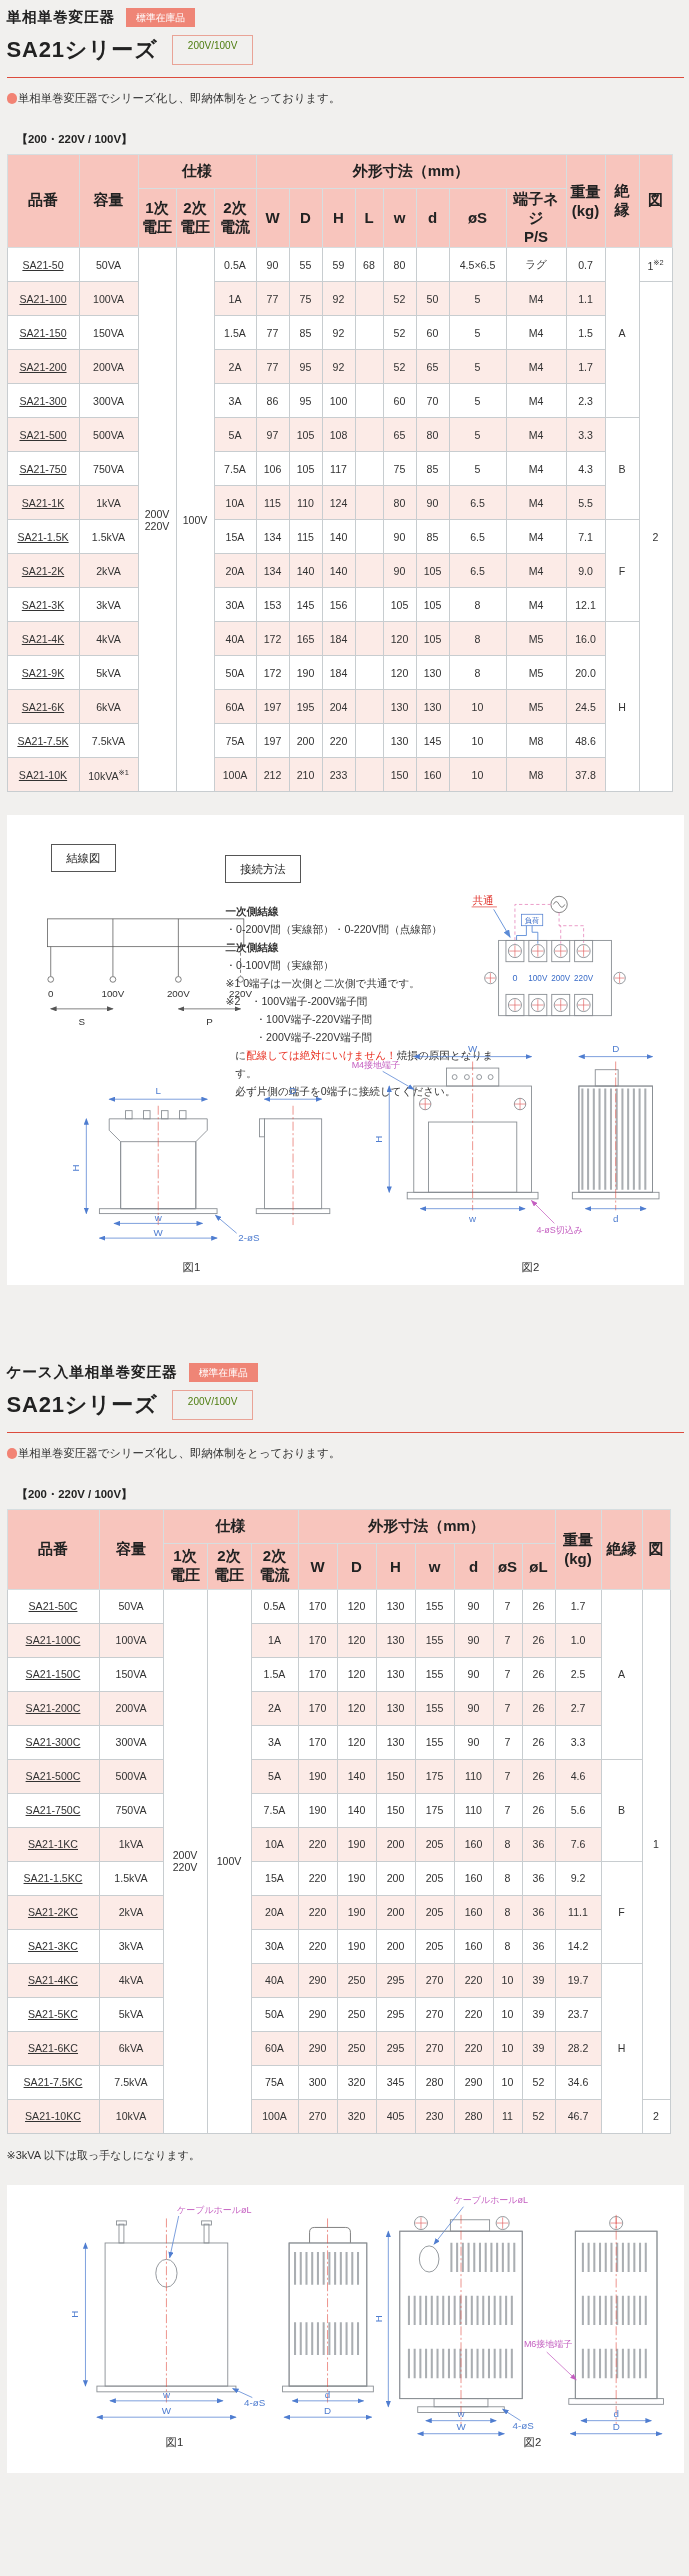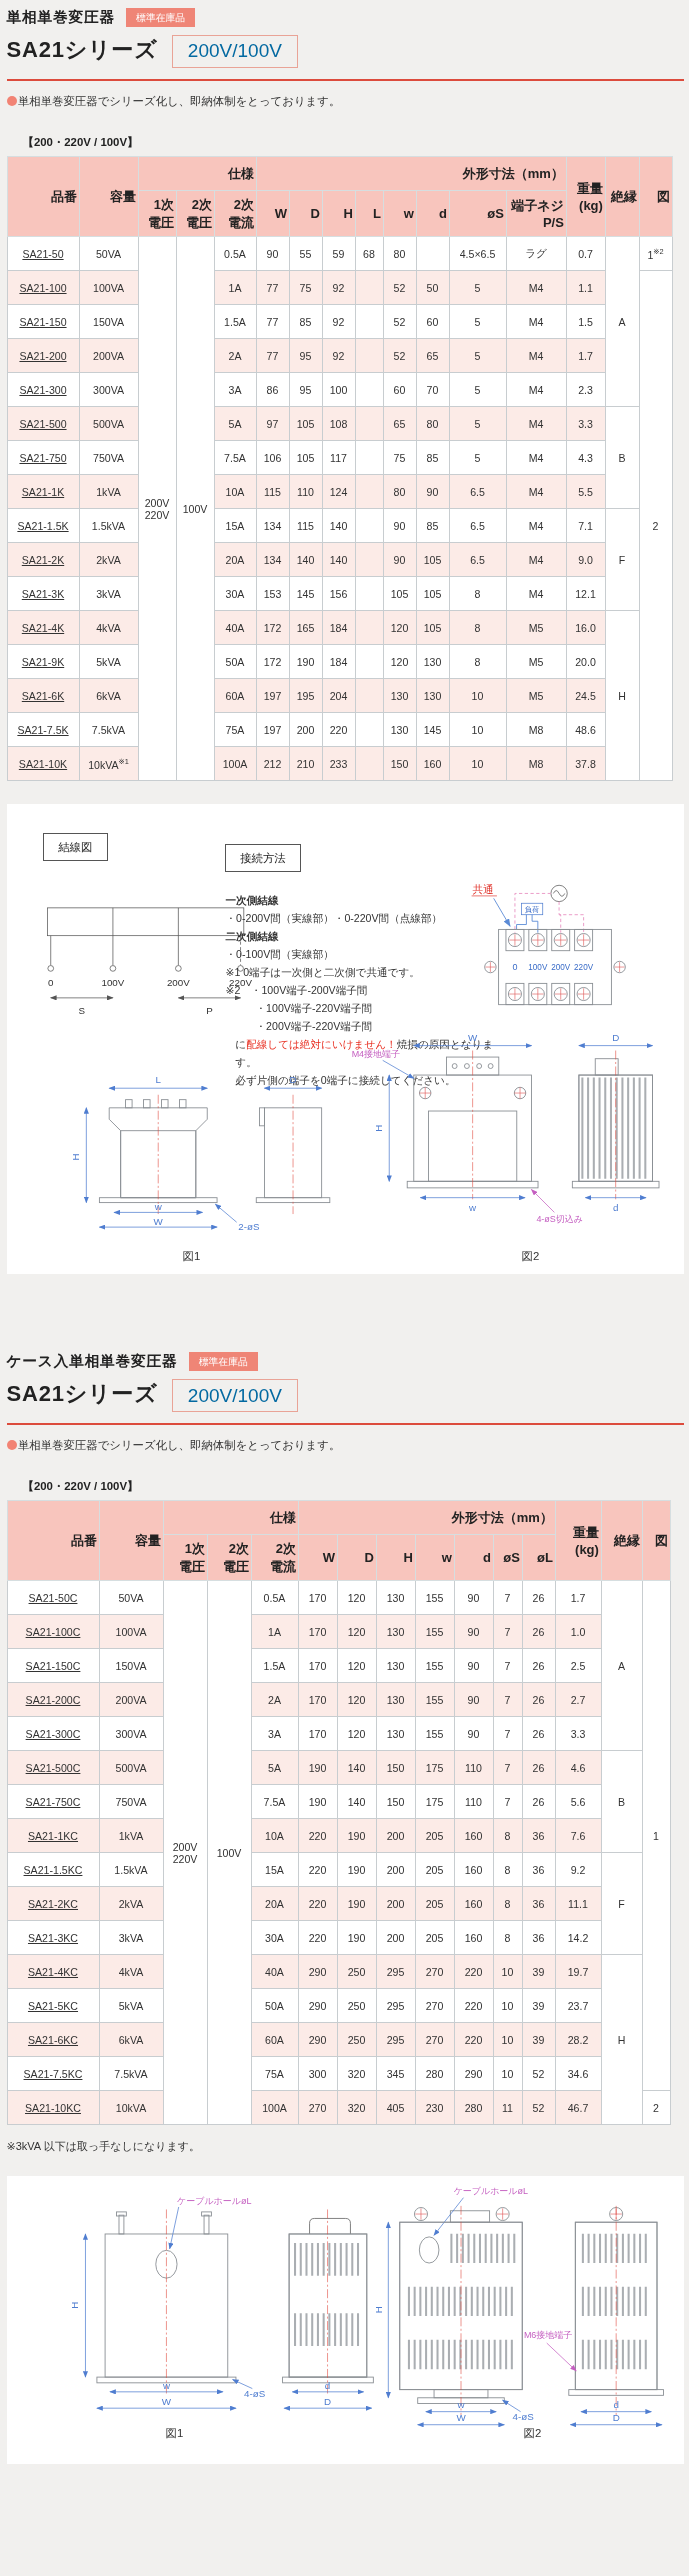--- a/index.html
+++ b/index.html
@@ -5,27 +5,27 @@
   * { box-sizing: border-box; }
   body { margin:0; font-family:"Liberation Sans","DejaVu Sans",sans-serif; background:#f1f0ee; }
   .page { width:690px; background:#f1f0ee; overflow:hidden; position:relative; }
   .section { padding:8.2px 6.5px 0; }
   .section2 { margin-top:70px; }
   .trow { display:flex; align-items:center; }
   .h1 { font-size:14.7px; font-weight:bold; color:#222; letter-spacing:0.8px; }
   .badge { margin-left:11.4px; background:#ef8576; color:#fff; font-size:9.8px; padding:3.3px 9.8px 2.5px; }
   .srow { margin-top:8.2px; display:flex; }
   .series { font-size:22px; font-weight:600; color:#222; letter-spacing:0.8px; }
-  .vbox { margin-left:14.7px; border:0.8px solid #e9a396; color:#0369a1; font-size:19px; padding:4.1px 14.7px; }
+  .vbox { margin-left:14.7px; border:0.8px solid #e9a396; color:#4d7c0f; font-size:10px; padding:4.1px 14.7px; }
   .redline { height:1.6px; background:#dc4b3c; margin-top:11.4px; }
   .desc { margin-top:13px; font-size:11.4px; color:#333; }
   .dot { display:inline-block; width:10.6px; height:10.6px; border-radius:50%; background:#f28374; margin-right:0.8px; vertical-align:-1.6px; }
-  .tcap { margin:26px 16px 0; font-size:11.4px; font-weight:bold; color:#222; }
+  .tcap { margin:26px 10px 0; font-size:11.4px; font-weight:bold; color:#222; }
   table.spec { border-collapse:collapse; table-layout:fixed; background:#fff; margin-top:6.5px; border:0.8px solid #b9bfc3; }
-  .spec th { background:#f8c5bd; border:0.8px solid #d6dee0; font-size:13px; font-weight:bold; color:#222; white-space:pre-line; padding:1.6px; text-align:right; vertical-align:middle; }
+  .spec th { background:#f8c5bd; border:0.8px solid #d6dee0; font-size:15px; font-weight:bold; color:#222; white-space:pre-line; padding:1.6px; text-align:center; vertical-align:middle; }
   .spec .hr1 th { height:34px; }
   .spec .hr2 th { height:46px; }
   .spec td { border:0.8px solid #c8cdd0; font-size:10.6px; color:#333; text-align:center; vertical-align:middle; height:34px; padding:0 1.6px; background:#fff; white-space:pre-line; }
   .spec td.alt { background:#fcebe7; }
   sup { font-size:7.4px; }
   .plink { text-decoration:underline; cursor:pointer; color:#333; }
   .notes { margin-top:9.8px; font-size:11px; color:#333; line-height:2; }
   .panel { position:relative; background:#fff; margin:23px 6.5px 0; height:470px; }
   .panel2 { position:relative; background:#fff; margin:19.6px 6.5px 0; height:288px; }
   .boxlabel { position:absolute; border:0.8px solid #555; background:#fff; color:#222; font-size:11.4px; padding:5.7px 14.7px; }
@@ -350,21 +350,21 @@
             <td class="alt">160</td>
             <td class="alt">10</td>
             <td class="alt">M8</td>
             <td class="alt">37.8</td>
           </tr>
         </tbody>
     </table>
   </div>
 
   <div class="panel">
-    <div class="boxlabel" style="left:36px;top:29px;">結線図</div>
+    <div class="boxlabel" style="left:44px;top:29px;">結線図</div>
     <div class="boxlabel" style="left:218px;top:29px;margin-top:11px;">接続方法</div>
 
     <svg style="left:29px;top:94px;" width="270" height="131" viewBox="0 0 330 160">
       <defs>
         <marker id="mWk" markerWidth="9" markerHeight="7" refX="8" refY="3.5" orient="auto-start-reverse">
             <path d="M0,0 L9,3.5 L0,7 z" fill="#555"></path>
           </marker>
       </defs>
       <rect x="14" y="12" width="240" height="34" class="klw"></rect>
       <line x1="94" y1="12" x2="94" y2="46" class="klw"></line>

